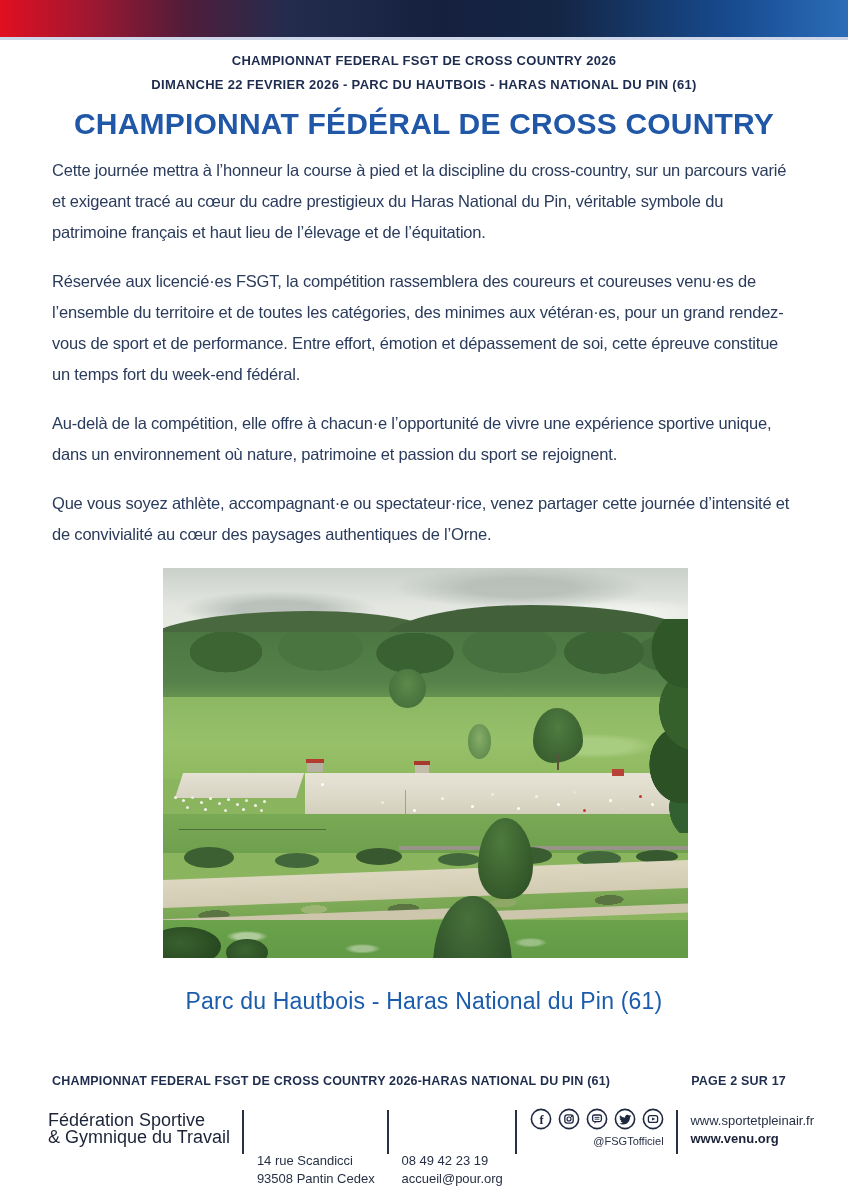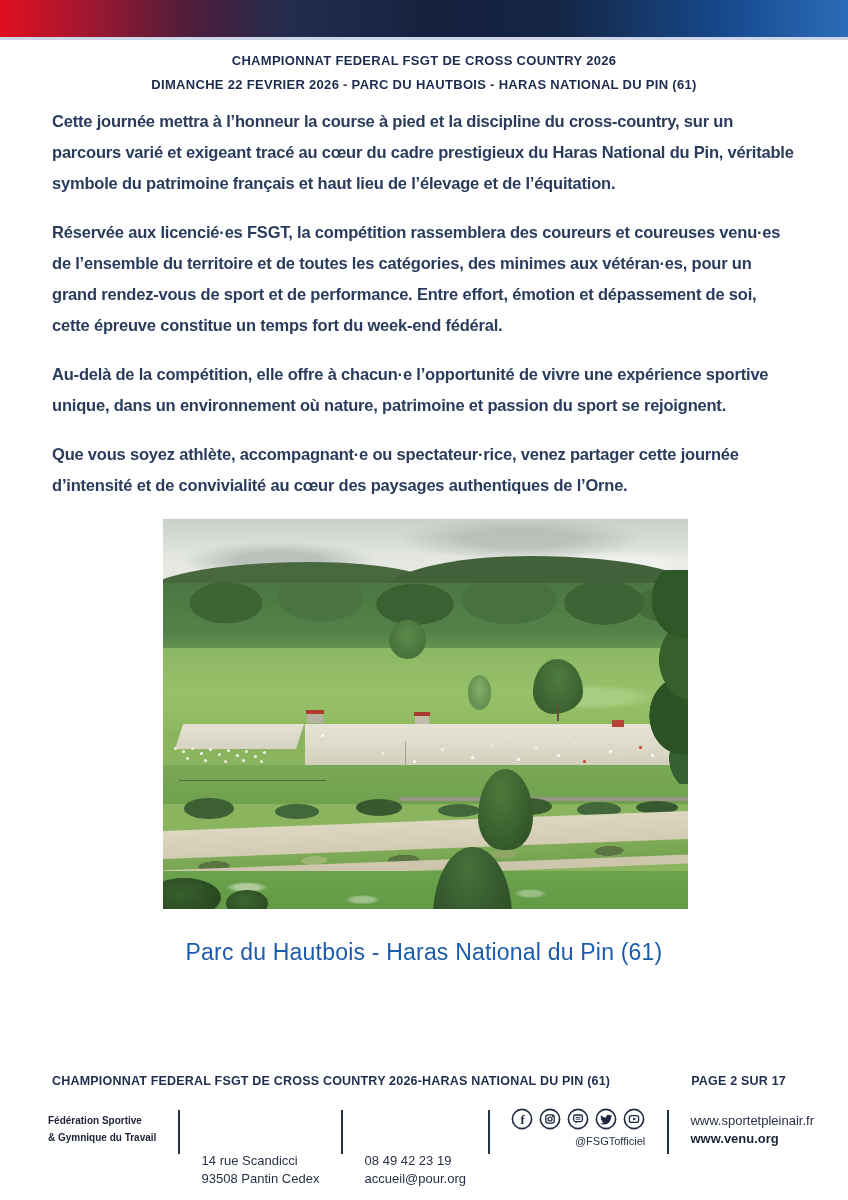--- a/index.html
+++ b/index.html
@@ -24,21 +24,21 @@
   .title  {
     margin-top:15px; text-align:center;
     font-size:30px; line-height:34px; font-weight:700; letter-spacing:.2px;
     color:#2057a7;
   }
 
   
   .content { margin:14px 52px 0 52px; }
   .content p {
     font-size:16.5px; line-height:31px; letter-spacing:-.2px;
-    color:#2a3b5c; margin-bottom:18px; font-weight:700;
+    color:#2a3b5c; margin-bottom:18px; font-weight:400;
   }
 
   
   .photo {
     position:relative; width:525px; height:390px; margin:6px 0 0 163px;
     overflow:hidden; background:#8ab55e;
   }
   .photo > div { position:absolute; }
   .ph-sky { top:0; left:0; right:0; height:17%;
     background:
@@ -136,21 +136,21 @@
     display:flex; justify-content:space-between; align-items:flex-end;
     font-size:12.5px; font-weight:700; letter-spacing:.2px; color:#1e2c4e;
   }
 
   
   .bottom-bar {
     position:absolute; top:1108px; left:48px; right:34px;
     display:flex; justify-content:space-between; align-items:flex-start;
   }
   .bb-col { color:#222c44; }
-  .bb-org { font-size:10px; line-height:17px; font-weight:700; color:#1c2338; padding-top:4px; }
+  .bb-org { font-size:18px; line-height:17px; font-weight:400; color:#1c2338; padding-top:4px; }
   .bb-addr, .bb-contact { font-size:13px; line-height:18px; font-weight:400; color:#273044; padding-top:4px;margin-top:40px; }
   .bb-web { font-size:13px; line-height:18px; font-weight:500; color:#273044; padding-top:4px; }
   .bb-web .w2 { font-weight:700; color:#1c2338; }
   .bb-div { width:2px; height:44px; background:#273044; margin-top:2px; }
   .bb-social { display:flex; flex-direction:column; }
   .bb-icons { display:flex; gap:6px; align-items:center; }
   .bb-icons svg { display:block; }
   .bb-handle { margin-top:5px; font-size:11px; font-weight:500; color:#273044;text-align:right; }
 </style>
 </head>
@@ -158,20 +158,21 @@
 
 <div class="page">
 
   <div class="topbar"></div>
 
   <div class="doc-header">
     <div class="hline1">CHAMPIONNAT FEDERAL FSGT DE CROSS COUNTRY 2026</div>
     <div class="hline2">DIMANCHE 22 FEVRIER 2026 - PARC DU HAUTBOIS - HARAS NATIONAL DU PIN (61)</div>
   </div>
 
+  <h1 class="title">CHAMPIONNAT FÉDÉRAL DE CROSS COUNTRY</h1>
 
   <div class="content">
     <p>Cette journée mettra à l’honneur la course à pied et la discipline du cross-country, sur un parcours varié et exigeant tracé au cœur du cadre prestigieux du Haras National du Pin, véritable symbole du patrimoine français et haut lieu de l’élevage et de l’équitation.</p>
     <p>Réservée aux licencié·es FSGT, la compétition rassemblera des coureurs et coureuses venu·es de l’ensemble du territoire et de toutes les catégories, des minimes aux vétéran·es, pour un grand rendez-vous de sport et de performance. Entre effort, émotion et dépassement de soi, cette épreuve constitue un temps fort du week-end fédéral.</p>
     <p>Au-delà de la compétition, elle offre à chacun·e l’opportunité de vivre une expérience sportive unique, dans un environnement où nature, patrimoine et passion du sport se rejoignent.</p>
     <p>Que vous soyez athlète, accompagnant·e ou spectateur·rice, venez partager cette journée d’intensité et de convivialité au cœur des paysages authentiques de l’Orne.</p>
   </div>
 
   <figure class="photo">
     <div class="ph-sky"></div>

